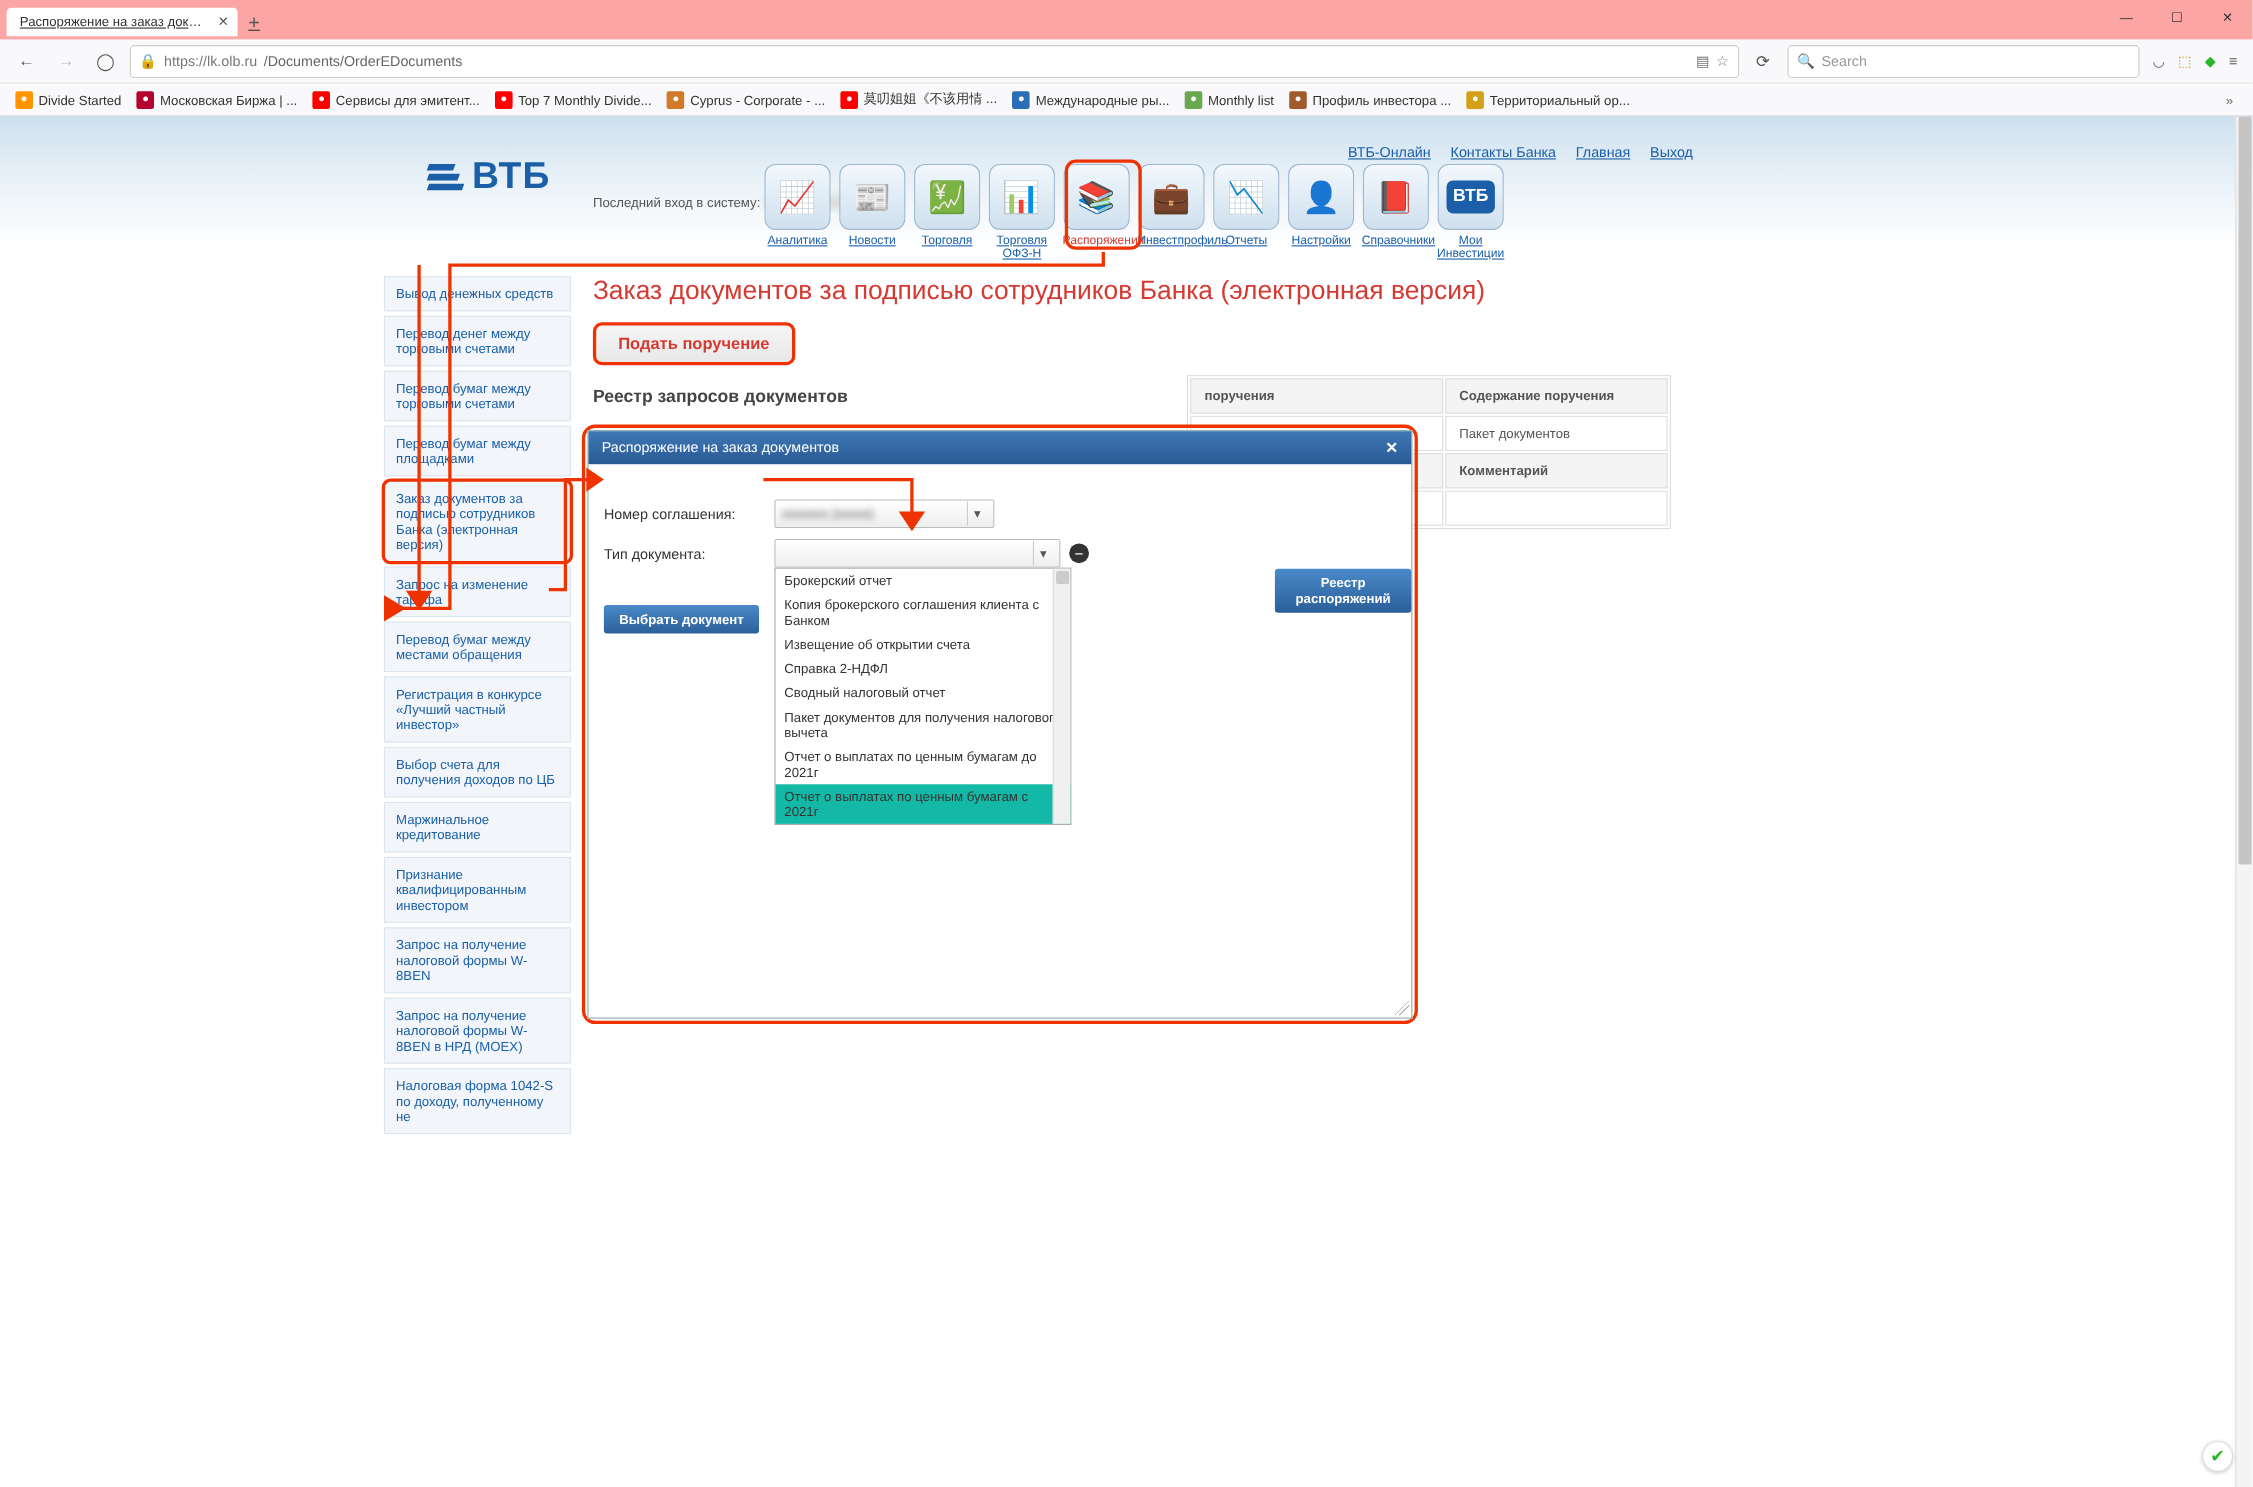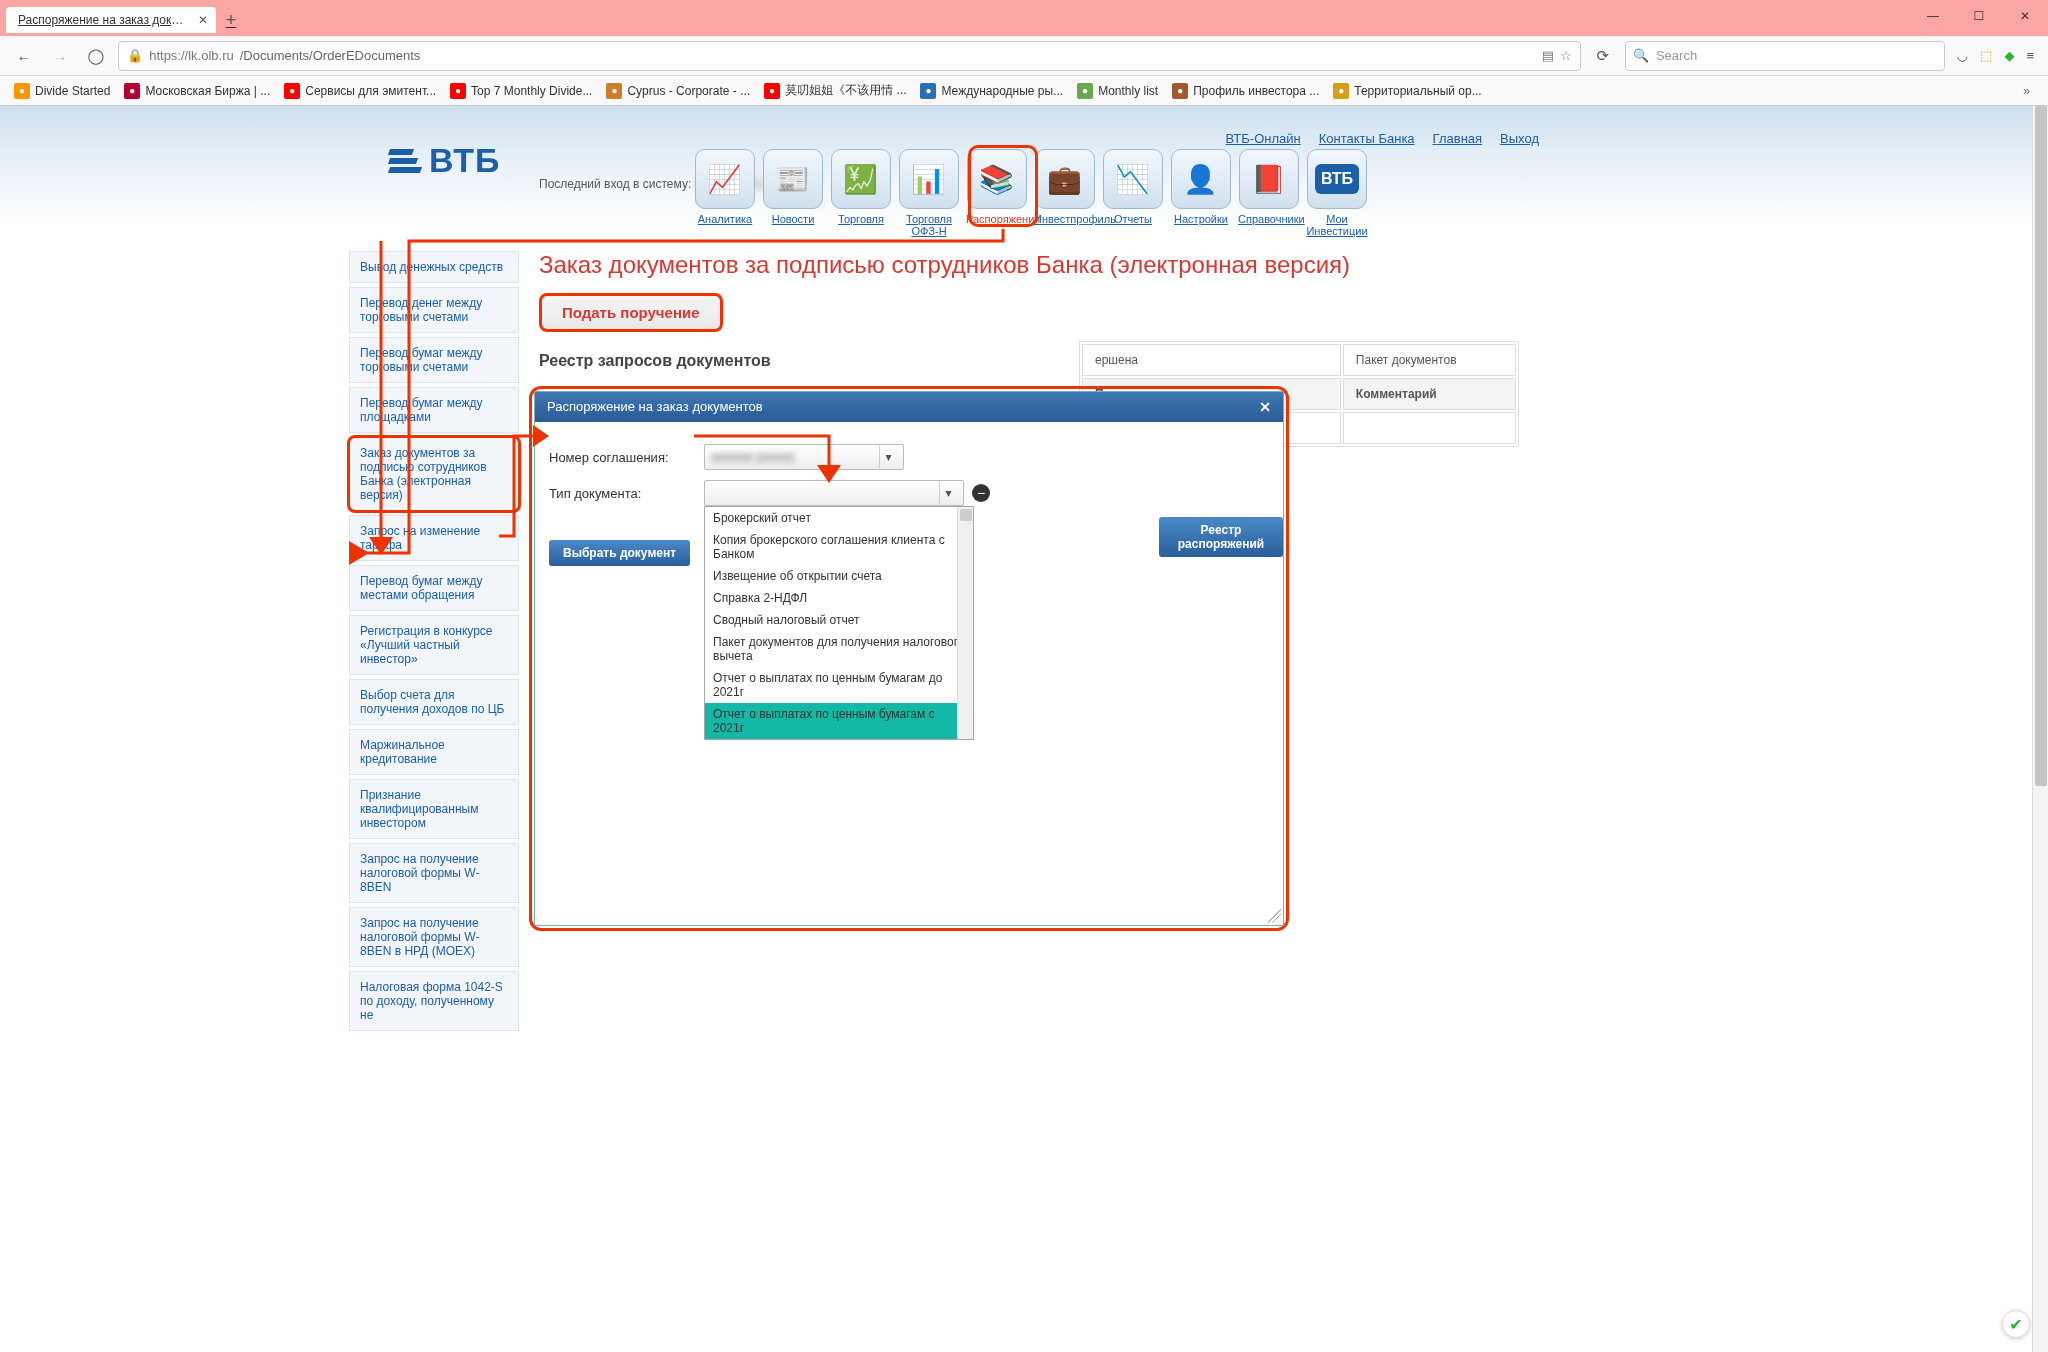--- a/index.html
+++ b/index.html
@@ -61,21 +61,21 @@
 
 .bg-table { background:#fff; position:relative; border:1px solid #ddd; width:1000px;}
 .bg-table th, .bg-table td { border:1px solid #ddd; padding:8px 12px; font-size:12px; color:#555; text-align:left;}
 .bg-table th { background:#f4f4f4; }
 
 
 .modal-border { position:absolute; top:265px; left:180px; width:760px; height:545px; border:3px solid #e30; border-radius:12px; padding:2px; z-index:5;}
 .modal { background:#fff; border:1px solid #8aa; height:100%; position:relative;}
 .modal-header { background: linear-gradient(#3e78b5,#2a5a94); color:#fff; padding:7px 12px; font-size:13px; display:flex; justify-content:space-between;}
 .modal-header .mx { font-weight:bold; font-size:14px;}
-.modal-body { padding: 22px 14px; }
+.modal-body { padding: 32px 14px; }
 .frow { display:flex; align-items:center; margin-bottom:10px; }
 .frow .flbl { width:155px; font-size:13px; color:#333; }
 .fsel { height:26px; border:1px solid #bbb; border-radius:2px; background:linear-gradient(#fff,#eee); display:flex; align-items:center; justify-content:space-between; padding:0 6px; font-size:12px; color:#555; position:relative;}
 .fsel .arrow { width:18px; height:22px; border-left:1px solid #ccc; display:flex; align-items:center; justify-content:center;}
 .minus-icon { width:18px; height:18px; border-radius:50%; background:#333; color:#fff; display:inline-flex; align-items:center; justify-content:center; font-size:14px; margin-left:8px;}
 
 .dropdown-list { position:absolute; top:25px; left:-1px; width:270px; background:#fff; border:1px solid #aaa; z-index:10;}
 .dropdown-list .dd-item { padding:4px 8px; font-size:12px; color:#333; }
 .dropdown-list .dd-item.hl { background:#14b8a6; }
 .dd-scroll { position:absolute; right:0; top:0; bottom:0; width:16px; background:#f0f0f0; border-left:1px solid #ddd;}
@@ -301,20 +301,24 @@
         <h1 class="page-title">Заказ документов за подписью сотрудников Банка (электронная версия)</h1>
 
         <div class="btn-red-outline">Подать поручение</div>
 
         <div class="section-title">Реестр запросов документов</div>
 
         
         <div style="position:absolute; left:560px; top:90px; width:440px;">
           <table class="bg-table" style="width:440px">
             <tbody>
+                <tr>
+                  <th>поручения</th>
+                  <th>Содержание поручения</th>
+                </tr>
             <tr>
                   <td>ершена</td>
                   <td>Пакет документов</td>
                 </tr>
             <tr>
                   <th>Плановая дата исполнения</th>
                   <th>Комментарий</th>
                 </tr>
             <tr>
                   <td>2.2022</td>

